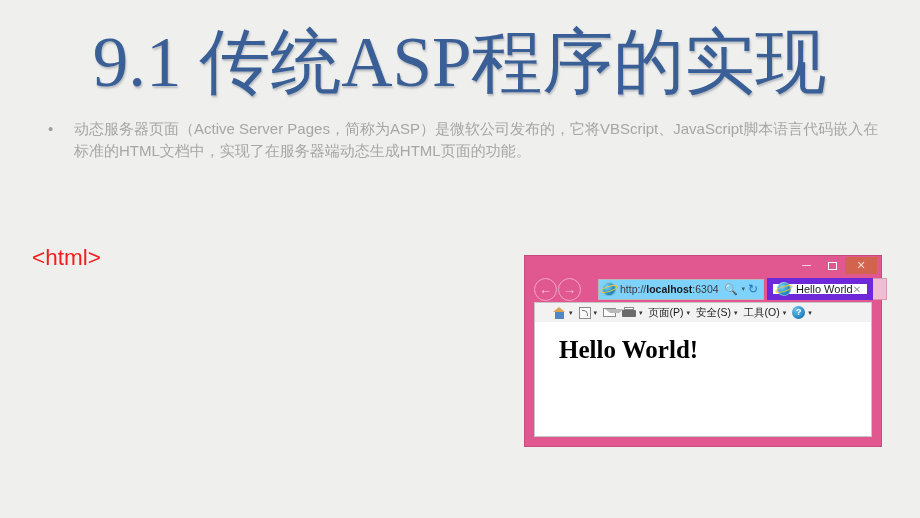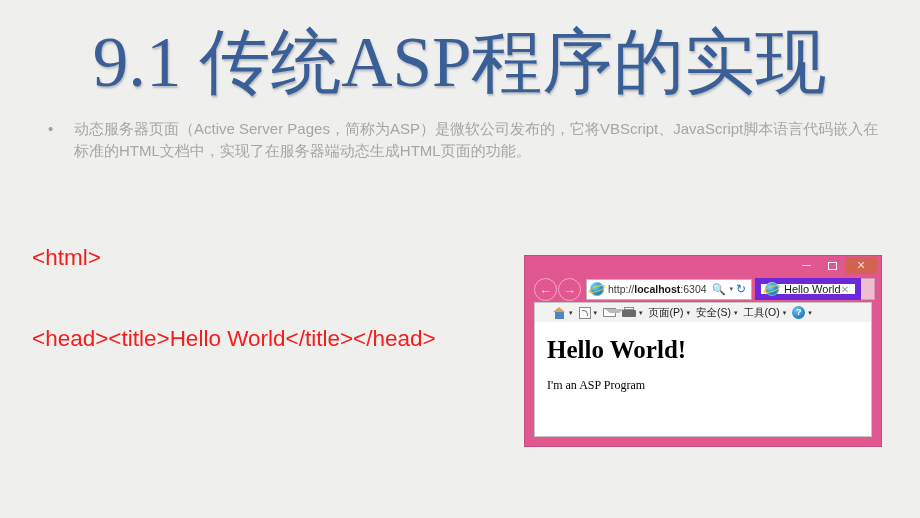--- a/index.html
+++ b/index.html
@@ -127,23 +127,23 @@
     color: #f7c3d7;
     display: flex; align-items: center; justify-content: center;
     font-size: 13px;
     flex: 0 0 auto;
     margin-right: 1px;
   }
   #nav-back { color: #f9d2e2; }
   #address-bar {
     flex: 0 0 166px;
     height: 21px;
-    background: #ffffff;
+    background: #7dd3fc;
     border: 1px solid #b8b8b8;
-    margin-left: 4px;
+    margin-left: 16px;
     display: flex;
     align-items: center;
     padding: 0 3px;
     box-sizing: border-box;
     overflow: hidden;
   }
   .ie-logo {
     width: 14px; height: 14px;
     border-radius: 50%;
     background: radial-gradient(circle at 35% 35%, #7fd4f5 0%, #1e8bc3 55%, #0d5c8a 100%);
@@ -332,21 +332,21 @@
     border-top: none;
     box-sizing: border-box;
     padding: 14px 12px 0 12px;
     overflow: hidden;
   }
   #page-h1 {
     font-family: "Liberation Serif", serif;
     font-size: 25px;
     font-weight: bold;
     color: #000000;
-    margin: 0 0 14px 0;
+    margin: 0 0 14px 12px;
     line-height: 1.1;
   }
   .page-line {
     font-family: "Liberation Serif", serif;
     font-size: 12px;
     color: #000000;
     line-height: 14px;
   }
 </style>
 </head>
@@ -354,21 +354,20 @@
 
 <div id="slide-title">9.1 传统ASP程序的实现</div>
 
 <div id="bullet-block">
   <span id="bullet-marker">•</span>
   <span id="bullet-text">动态服务器页面（Active Server Pages，简称为ASP）是微软公司发布的，它将VBScript、JavaScript脚本语言代码嵌入在标准的HTML文档中，实现了在服务器端动态生成HTML页面的功能。</span>
 </div>
 
 <div id="code-block">
   <div>&lt;html&gt;</div>
-  <div>&lt;head&gt;&lt;title&gt;Hello World&lt;/title&gt;&lt;/head&gt;</div>
   
   
   
   
   
   
 </div>
 
 <div id="browser-window">
   <div id="browser-frame">
@@ -434,17 +433,16 @@
         <span class="cmd-caret">▾</span>
       </div>
       <div class="cmd-item">
         <span class="cmd-icon" id="icon-help">?</span>
         <span class="cmd-caret">▾</span>
       </div>
     </div>
 
     <div id="viewport">
       <div id="page-h1">Hello World!</div>
-      <div class="page-line">I'm an ASP Program</div>
     </div>
 
   </div>
 </div>
 
 </body></html>

